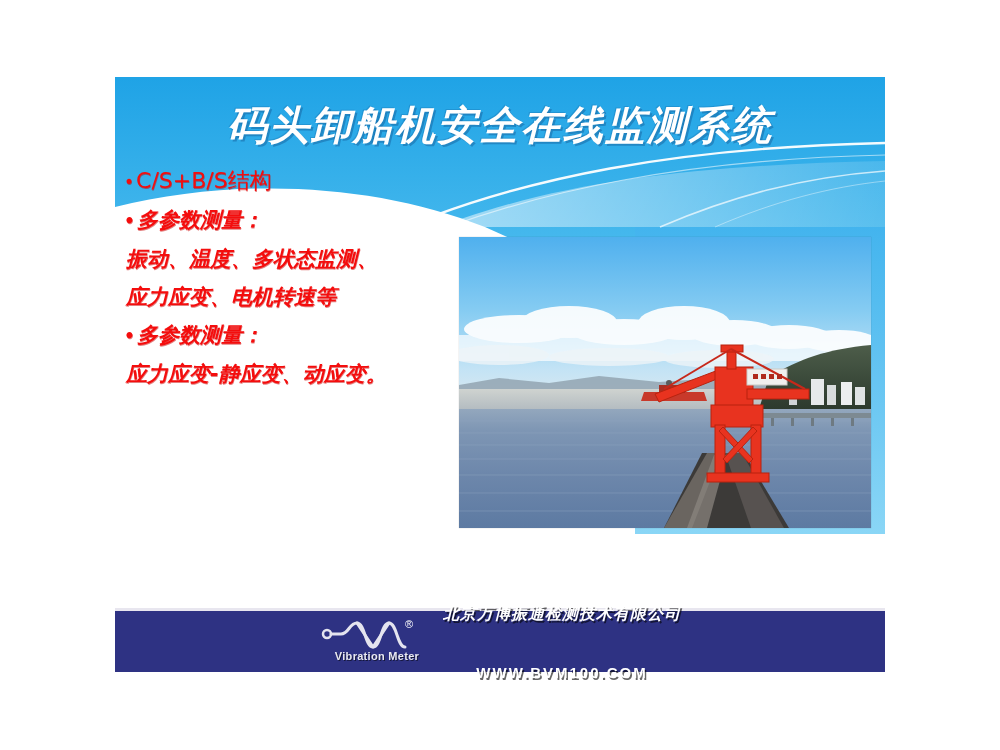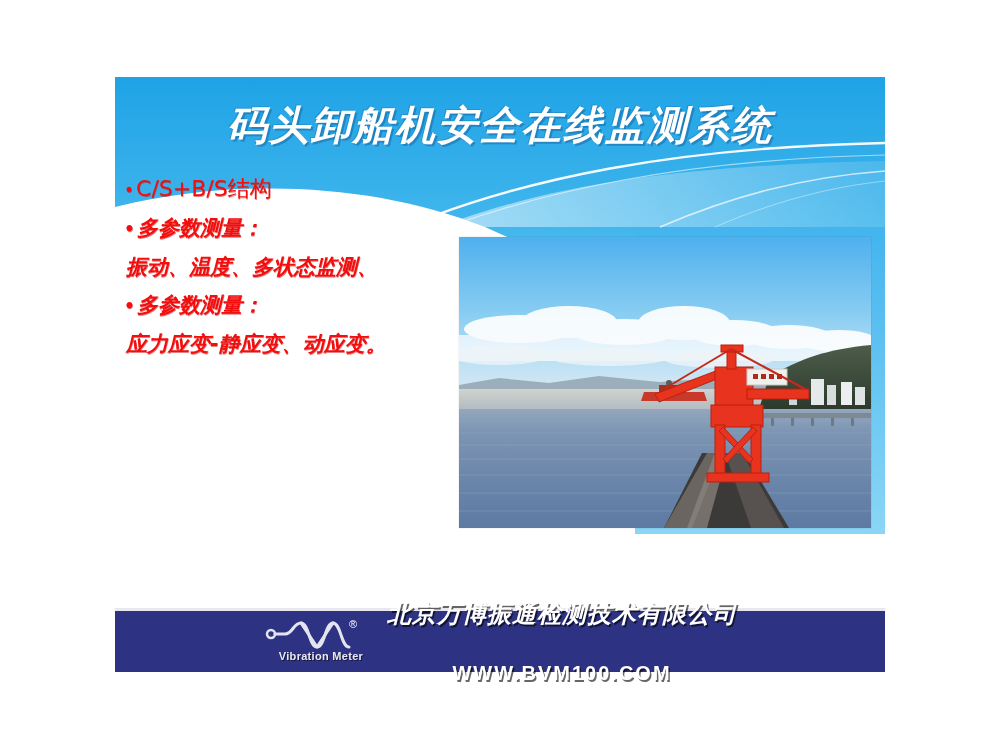--- a/index.html
+++ b/index.html
@@ -25,21 +25,21 @@
     font-family:"DejaVu Sans","Liberation Sans",sans-serif;
     font-size:40px;font-weight:bold;color:#ffffff;
     letter-spacing:2px;
     font-style:italic;
     text-shadow:2px 2px 0 rgba(20,90,150,.45), -1px -1px 0 rgba(20,90,150,.25);
     white-space:nowrap;
   }
 
   
   .body-text{
-    position:absolute;left:124px;top:170px;width:350px;
+    position:absolute;left:124px;top:162px;width:350px;
     color:#ff0000;
   }
   .line{
     font-family:"DejaVu Sans","Liberation Sans",sans-serif;
     font-weight:bold;font-style:italic;
     font-size:21px;line-height:38px;
     color:#f40d0d;
     white-space:nowrap;
     text-shadow:0.5px 0.5px 0 rgba(200,0,0,.5);
   }
@@ -75,28 +75,28 @@
     font-size:11px;font-weight:bold;color:#e9e9f2;letter-spacing:.3px;
     text-shadow:1px 1px 0 rgba(0,0,0,.55);
   }
   .reg{
     position:absolute;left:86px;top:1px;
     font-size:11px;color:#ffffff;font-family:"Liberation Sans",sans-serif;
   }
   .co-wrap{flex:0 0 auto;text-align:center;}
   .co-name{
     font-family:Liberation Sans, sans-serif;
-    font-size:24px;font-weight:bold;font-style:italic;color:#ffffff;
+    font-size:16px;font-weight:bold;font-style:italic;color:#ffffff;
     letter-spacing:1px;line-height:24px;
     text-shadow:1.5px 1.5px 0 rgba(0,0,0,.6);
     white-space:nowrap;
   }
   .co-url{
     font-family:"Liberation Sans",sans-serif;
-    font-size:20px;font-weight:bold;color:#ffffff;letter-spacing:2px;
+    font-size:15px;font-weight:bold;color:#ffffff;letter-spacing:2px;
     line-height:18px;
     text-shadow:1.5px 1.5px 0 rgba(0,0,0,.6);
     white-space:nowrap;
     margin-top:38px;
   }
 </style>
 </head>
 <body>
 
 <div id="slide">
@@ -133,20 +133,23 @@
 
   <div class="body-text">
     <div class="line l1">
       <span class="bullet">•</span><span>C/S+B/S结构</span>
     </div>
     <div class="line">
       <span class="bullet">•</span><span>多参数测量：</span>
     </div>
     <div class="line">
       <span class="bullet"></span><span>振动、温度、多状态监测、</span>
+    </div>
+    <div class="line">
+      <span class="bullet"></span><span>应力应变、电机转速等</span>
     </div>
     <div class="line">
       <span class="bullet">•</span><span>多参数测量：</span>
     </div>
     <div class="line">
       <span class="bullet"></span><span>应力应变-静应变、动应变。</span>
     </div>
   </div>
 
   <div class="photo">

